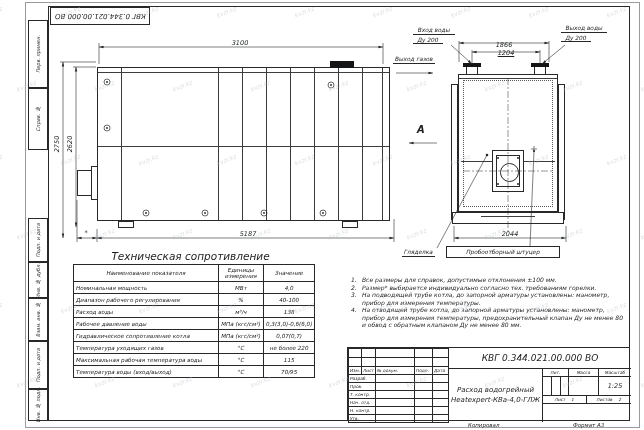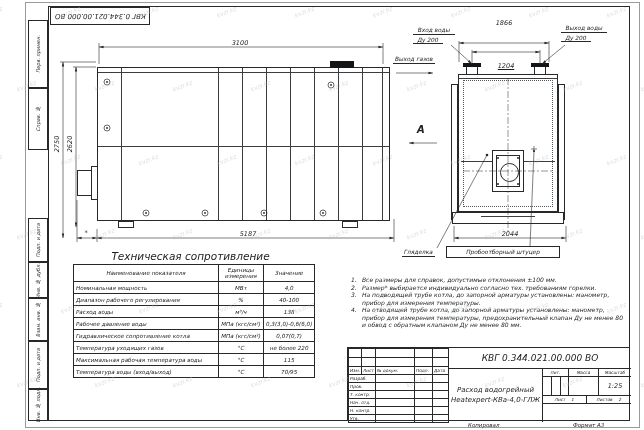--- a/index.html
+++ b/index.html
@@ -220,22 +220,22 @@
         <circle cx="323" cy="213" r="0.9"></circle>
       <circle cx="331" cy="85" r="0.9"></circle>
     </g>
   </svg>
 
   <div class="abs dim" style="left:225px;top:39px;width:30px;">3100</div>
   <div class="abs dim rot" style="left:42px;top:140px;width:30px;">2750</div>
   <div class="abs dim rot" style="left:55px;top:140px;width:30px;">2620</div>
   <div class="abs dim" style="left:228px;top:229.5px;width:40px;">5187</div>
   <div class="abs dim" style="left:80px;top:229px;width:12px;">*</div>
-  <div class="abs dim" style="left:492px;top:19px;width:24px;">1866</div>
-  <div class="abs dim" style="left:494px;top:62px;width:24px;text-decoration:underline;">1204</div>
+  <div class="abs dim" style="left:492px;top:41px;width:24px;">1866</div>
+  <div class="abs dim" style="left:494px;top:49px;width:24px;text-decoration:underline;">1204</div>
   <div class="abs dim" style="left:496px;top:229.5px;width:28px;">2044</div>
 
   <div class="abs lead" style="left:393px;top:56px;">Выход газов</div>
   <div class="abs viewA" style="left:417px;top:124px;">А</div>
   <div class="abs lead" style="left:413px;top:27px;width:38px;">Вход воды</div>
   <div class="abs lead" style="left:413px;top:36.5px;width:26px;">Ду 200</div>
   <div class="abs lead" style="left:561px;top:25px;width:42px;">Выход воды</div>
   <div class="abs lead" style="left:561px;top:34.5px;width:26px;">Ду 200</div>
   <div class="abs lead" style="left:402px;top:249px;">Гляделка</div>
   <div class="abs fitbox">

